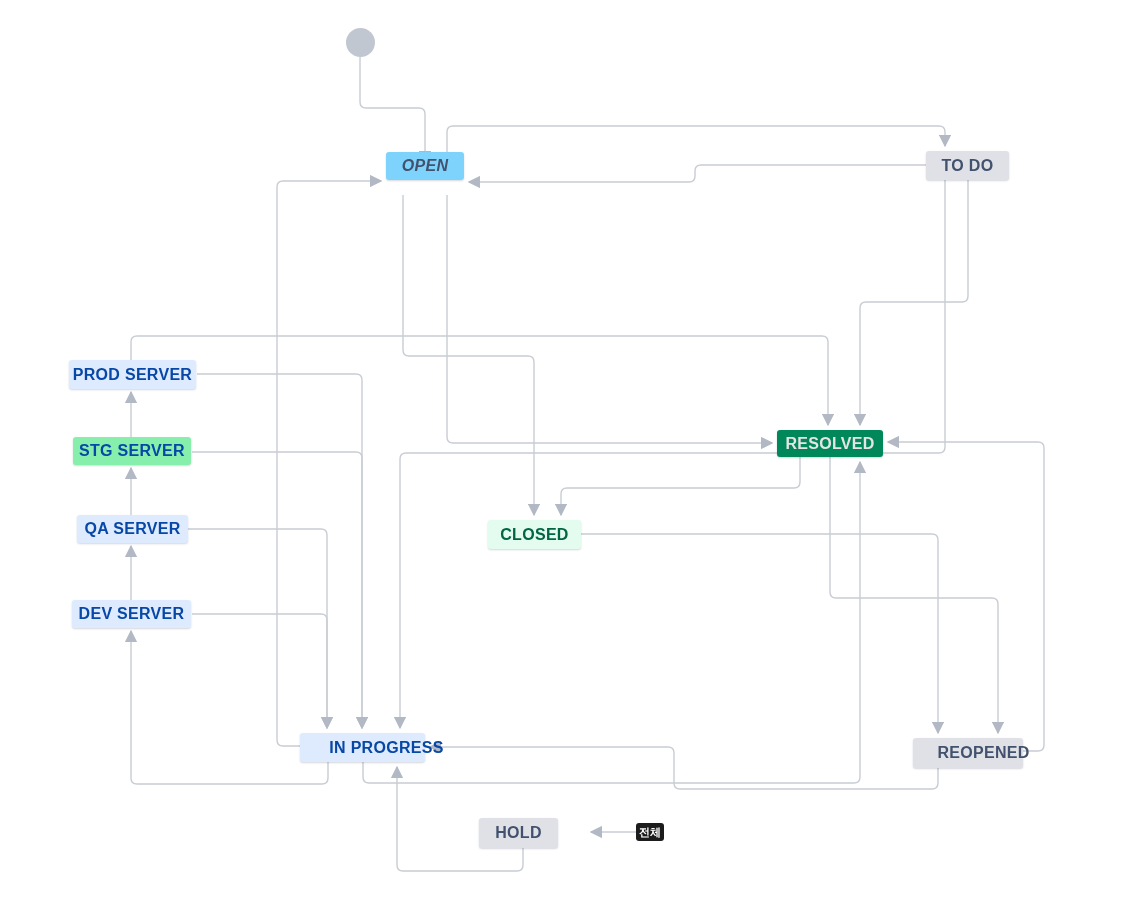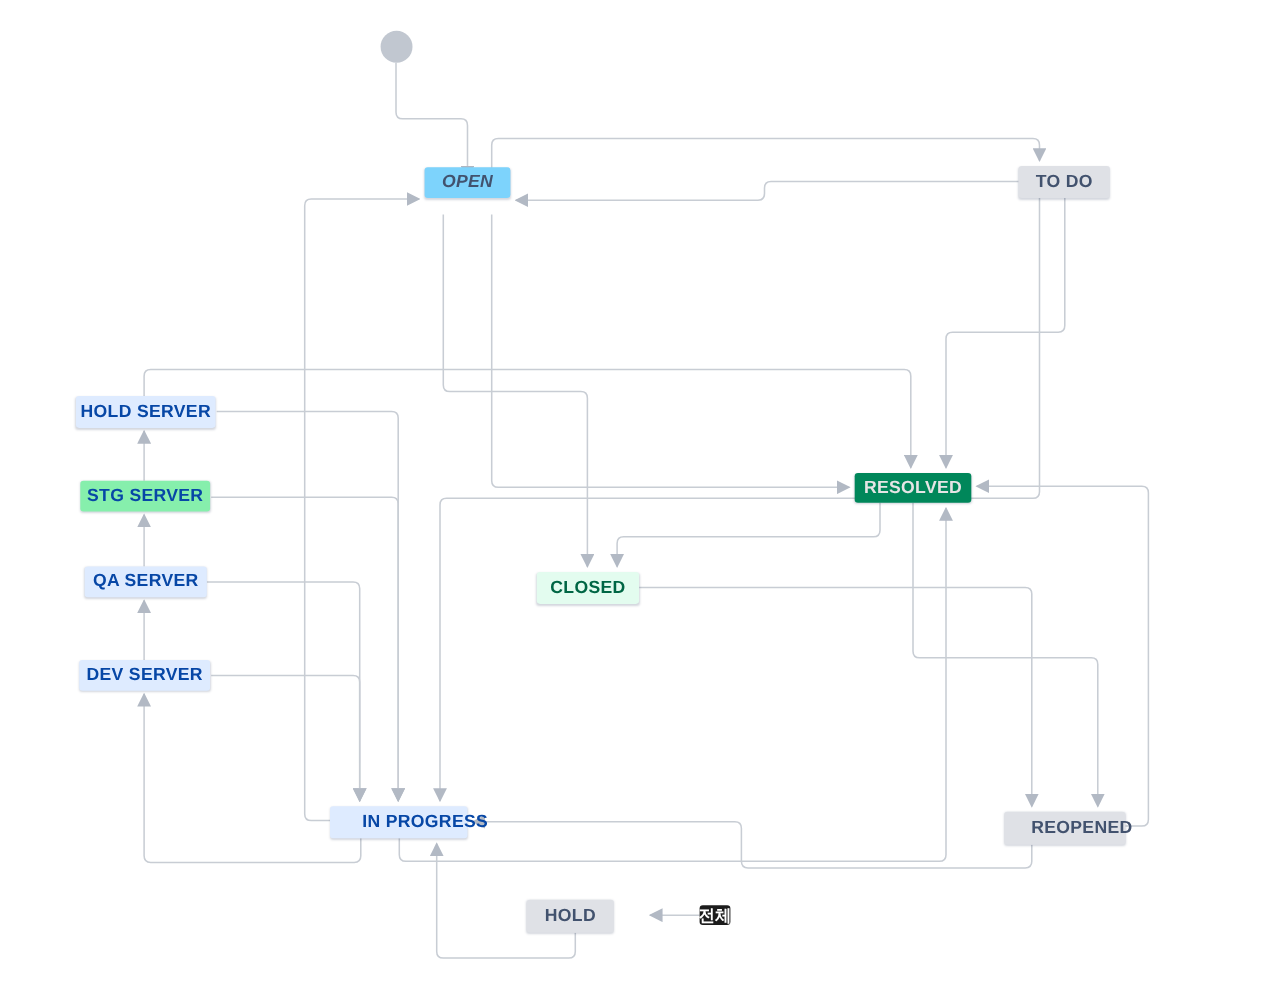--- a/index.html
+++ b/index.html
@@ -24,21 +24,21 @@
     box-shadow:0 1px 2px rgba(9,30,66,.18);
     cursor:move;
     white-space:nowrap;
     user-select:none;
   }
   .node.kind-start{
     border-radius:50%;
     box-shadow:none;
   }
   .node.kind-label{
-    font-size:15px;letter-spacing:0;
+    font-size:11px;letter-spacing:0;
     border-radius:3px;
     box-shadow:none;
     cursor:pointer;
   }
 </style>
 </head>
 <body>
 
 <div class="canvas">
   <svg id="edge-layer" xmlns="http://www.w3.org/2000/svg" viewBox="0 0 1147 898">
@@ -72,21 +72,21 @@
       <path d="M 300 746 L 283 746 Q 277 746 277 740 L 277 187 Q 277 181 283 181 L 381 181" class="edge" stroke="#C8CDD4" stroke-width="1.4" marker-end="url(#arrow)"></path>
       <path d="M 636 832 L 591 832" class="edge" stroke="#C8CDD4" stroke-width="1.4" marker-end="url(#arrow)"></path>
       <path d="M 523 848 L 523 865 Q 523 871 517 871 L 403 871 Q 397 871 397 865 L 397 767" class="edge" stroke="#C8CDD4" stroke-width="1.4" marker-end="url(#arrow)"></path>
     </svg>
   <div id="node-layer">
       <div class="node kind-start" style="left: 346px; top: 28px; width: 29px; height: 29px; background: rgb(193, 199, 208); color: rgb(193, 199, 208);"></div>
       <div class="node kind-gray" style="left: 386px; top: 152px; width: 78px; height: 28px; background: #7dd3fc; color: rgb(66, 82, 110); font-style: italic;">OPEN</div>
       <div class="node kind-gray" style="left: 926px; top: 151px; width: 83px; height: 29px; background: rgb(223, 225, 230); color: rgb(66, 82, 110);">TO DO</div>
       <div class="node kind-green" style="left: 777px; top: 430px; width: 106px; height: 27px; background: rgb(0, 135, 90); color: #e5e5e5;">RESOLVED</div>
       <div class="node kind-lightgreen" style="left: 488px; top: 520px; width: 93px; height: 29px; background: rgb(227, 252, 239); color: rgb(0, 102, 68);">CLOSED</div>
-      <div class="node kind-blue" style="left: 69px; top: 360px; width: 127px; height: 29px; background: rgb(222, 235, 255); color: rgb(7, 71, 166);">HOLD SERVER</div>
+      <div class="node kind-blue" style="left: 69px; top: 360px; width: 127px; height: 29px; background: rgb(222, 235, 255); color: rgb(7, 71, 166);">PROD SERVER</div>
       <div class="node kind-blue" style="left: 73px; top: 437px; width: 118px; height: 28px; background: #86efac; color: rgb(7, 71, 166);">STG SERVER</div>
       <div class="node kind-blue" style="left: 77px; top: 515px; width: 111px; height: 28px; background: rgb(222, 235, 255); color: rgb(7, 71, 166);">QA SERVER</div>
       <div class="node kind-blue" style="left: 72px; top: 600px; width: 119px; height: 28px; background: rgb(222, 235, 255); color: rgb(7, 71, 166); text-align: right;">DEV SERVER</div>
       <div class="node kind-blue" style="left: 300px; top: 733px; width: 125px; height: 29px; background: rgb(222, 235, 255); color: rgb(7, 71, 166); padding-left: 48px;">IN PROGRESS</div>
       <div class="node kind-gray" style="left: 913px; top: 738px; width: 110px; height: 30px; background: rgb(223, 225, 230); color: rgb(66, 82, 110); padding-left: 31px;">REOPENED</div>
       <div class="node kind-gray" style="left: 479px; top: 818px; width: 79px; height: 30px; background: rgb(223, 225, 230); color: rgb(66, 82, 110);">HOLD</div>
       <div class="node kind-label" style="left: 636px; top: 823px; width: 28px; height: 18px; background: rgb(28, 28, 28); color: rgb(255, 255, 255);">전체</div>
     </div>
 </div>
 

